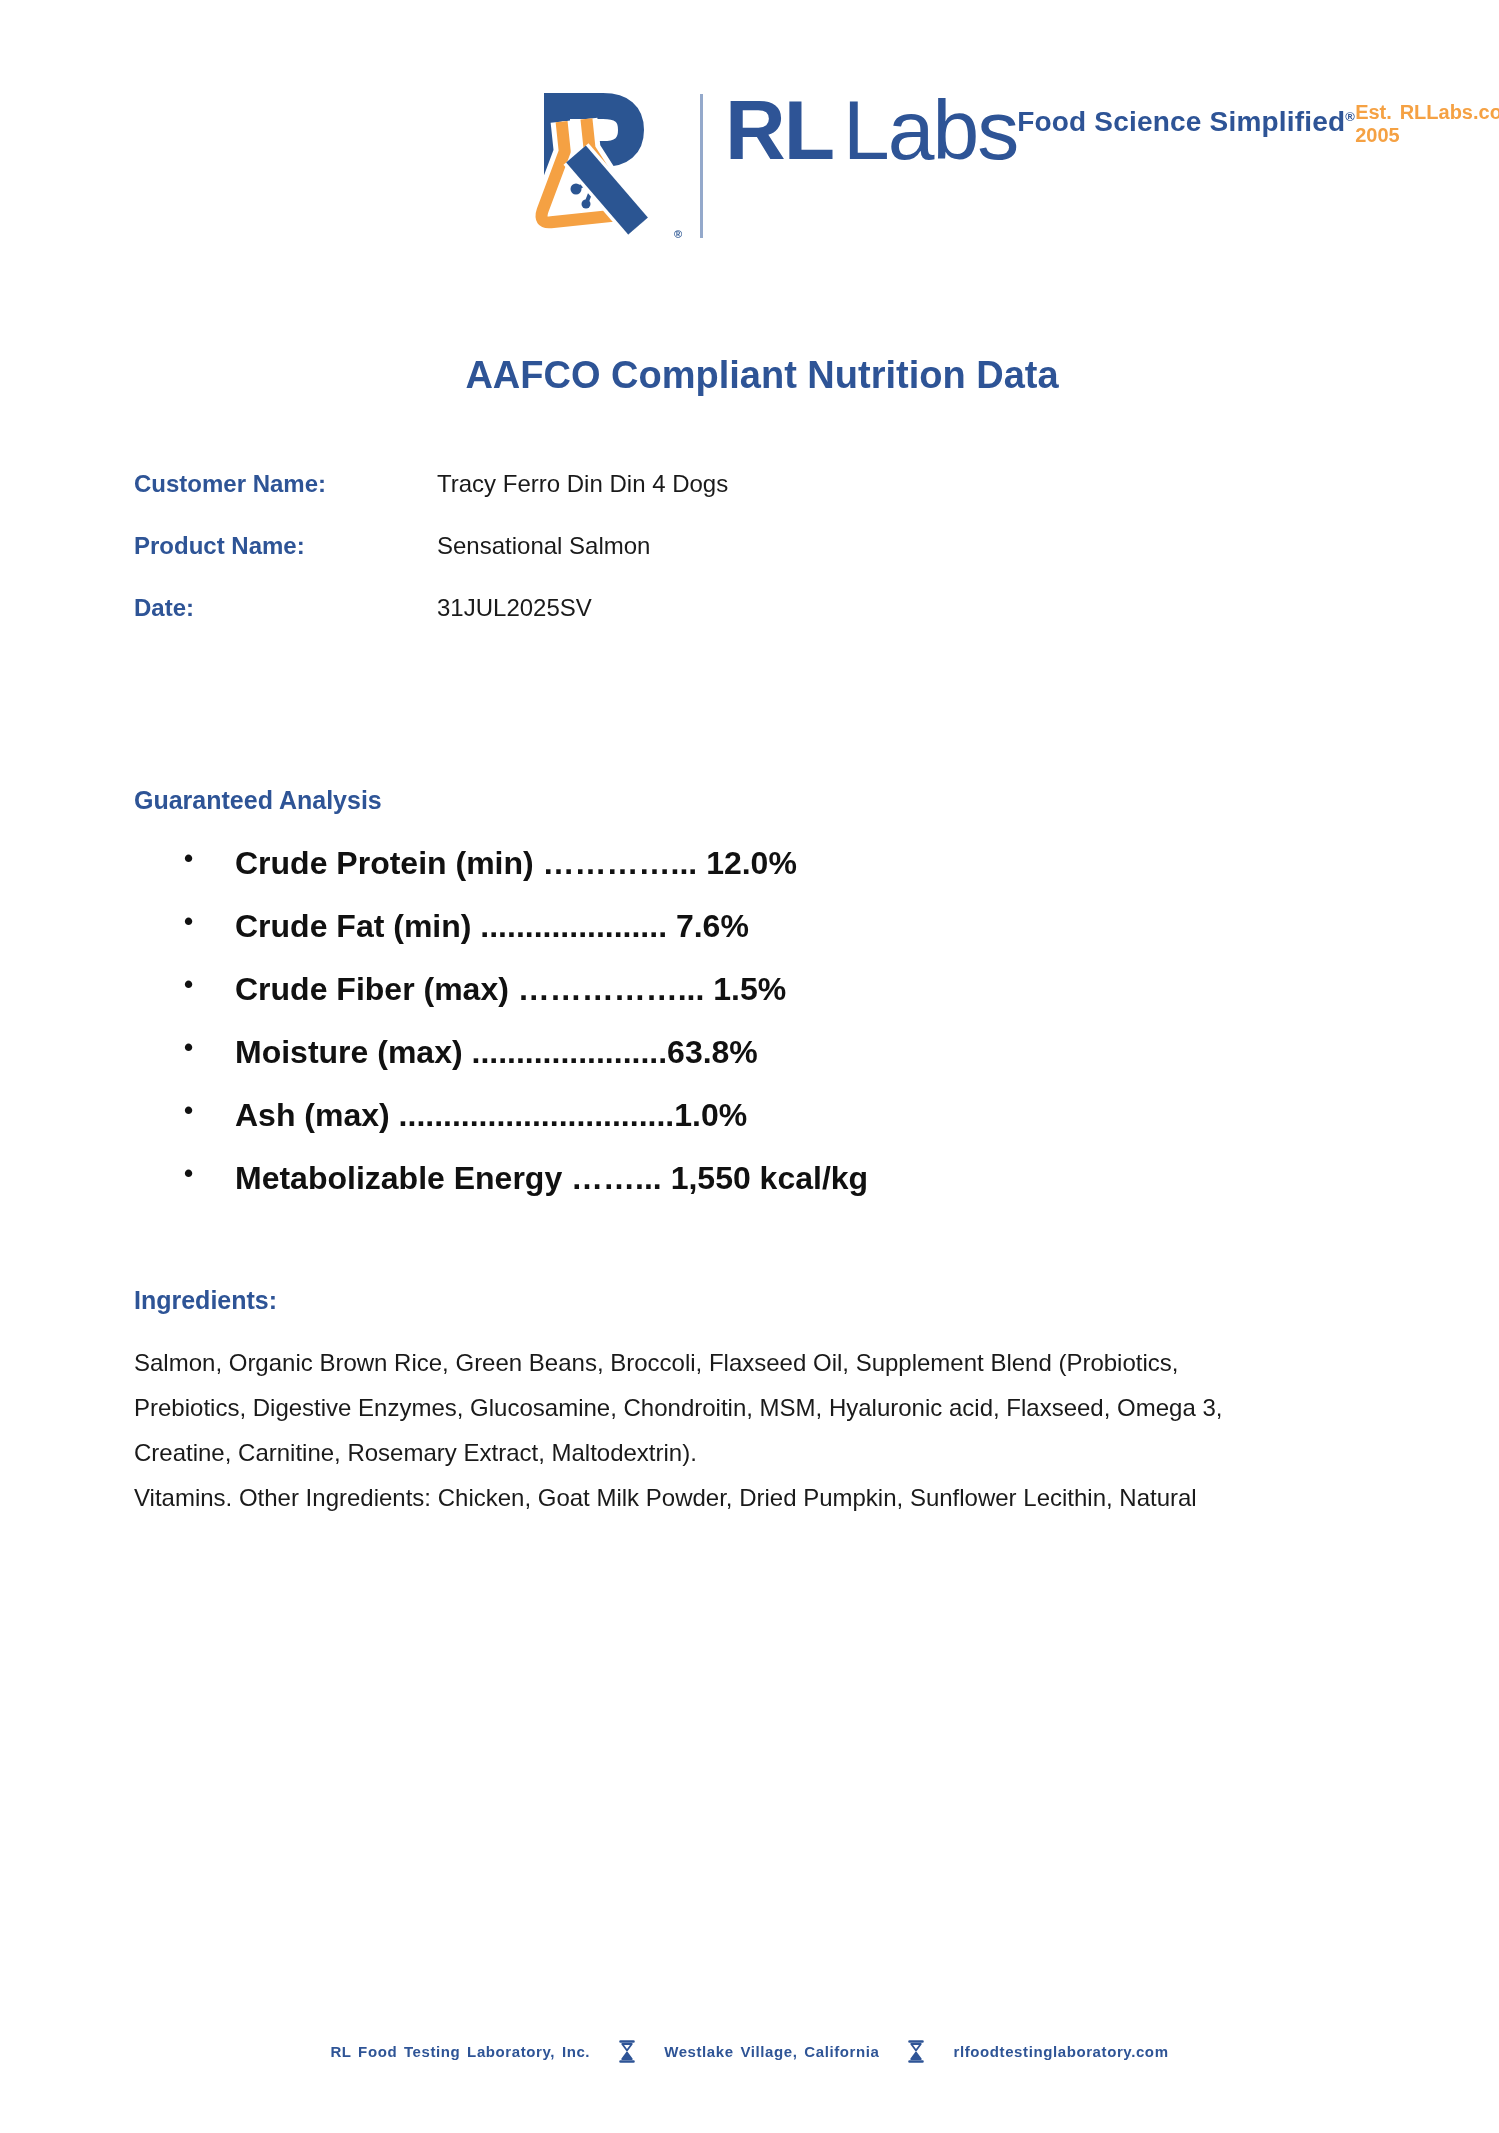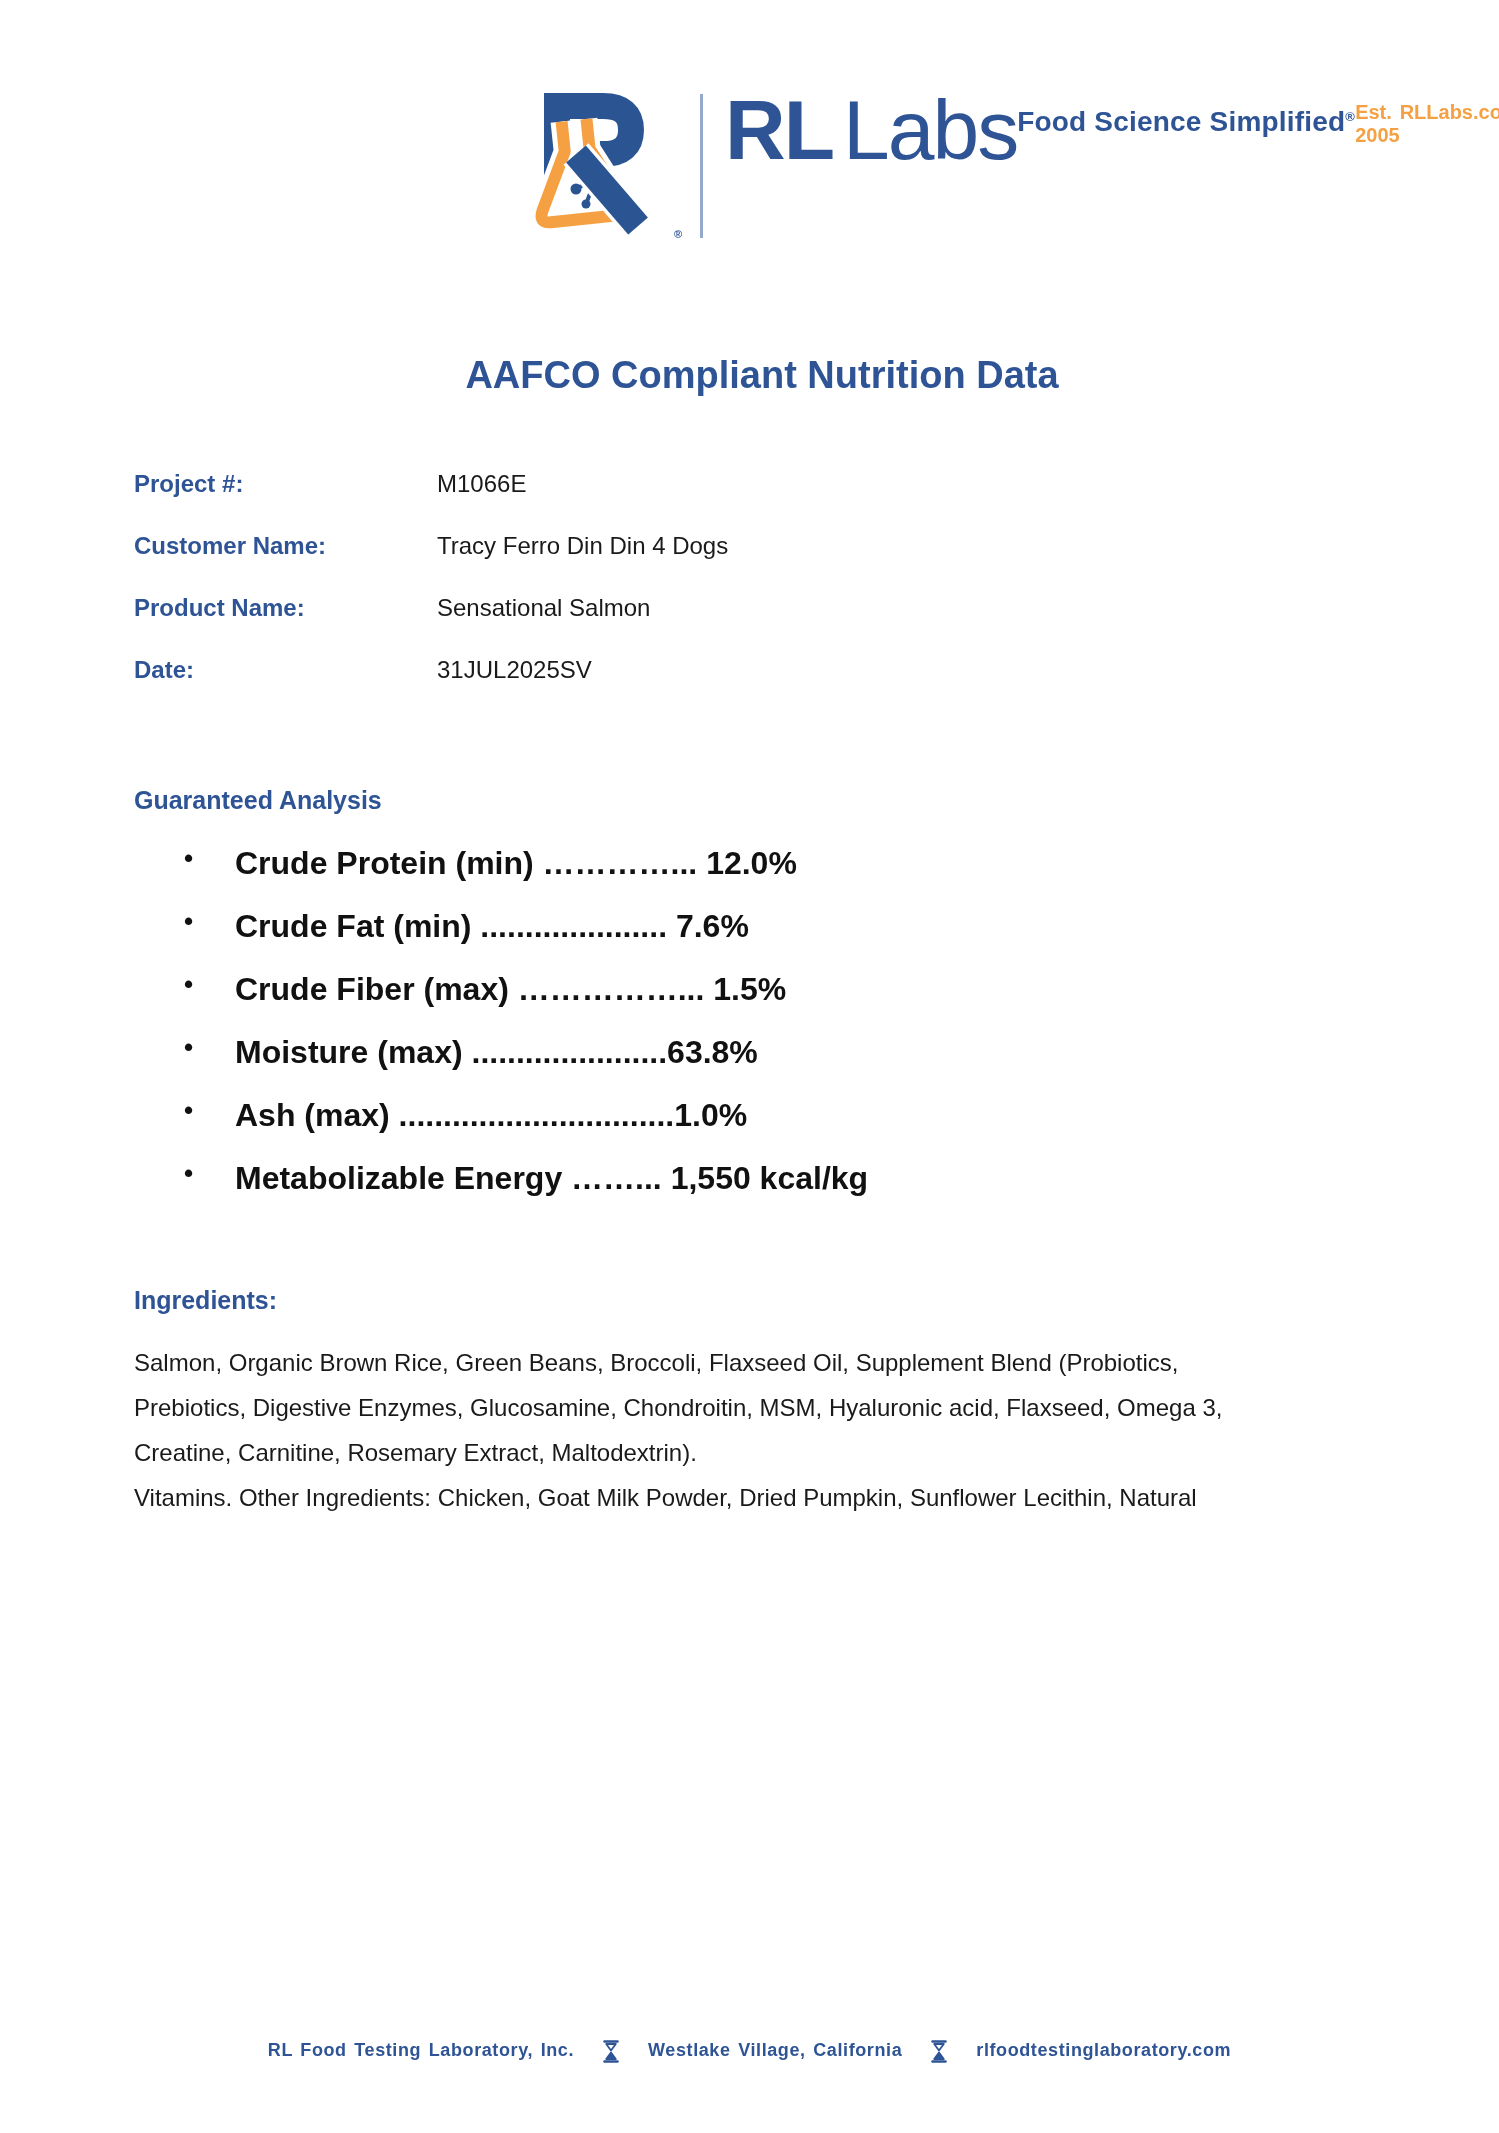--- a/index.html
+++ b/index.html
@@ -139,23 +139,23 @@
   }
   .ing-line{white-space:nowrap;}
   
   .page-footer{
     position:absolute;
     left:0;
     top:2040px;
     width:100%;
     display:flex;
     justify-content:center;
-    align-items:flex-start;
+    align-items:center;
     gap:29px;
-    font-size:18px;
+    font-size:15px;
     font-weight:700;
     color:#2e5496;
     letter-spacing:0.6px;
     word-spacing:2px;
   }
   .hourglass-icon{display:inline-block;width:16px;height:23px;}
 </style>
 </head>
 <body>
 
@@ -205,24 +205,20 @@
       <div class="est-row">
         <span>Est. 2005</span>
         <span>RLLabs.com</span>
       </div>
     </div>
   </div>
 
   <div class="doc-title">AAFCO Compliant Nutrition Data</div>
 
   <div class="info-table">
-    <div class="info-row">
-      <span class="info-label">Project #:</span>
-      <span class="info-value">M1066E</span>
-    </div>
     <div class="info-row">
       <span class="info-label">Customer Name:</span>
       <span class="info-value">Tracy Ferro Din Din 4 Dogs</span>
     </div>
     <div class="info-row">
       <span class="info-label">Product Name:</span>
       <span class="info-value">Sensational Salmon</span>
     </div>
     <div class="info-row">
       <span class="info-label">Date:</span>

